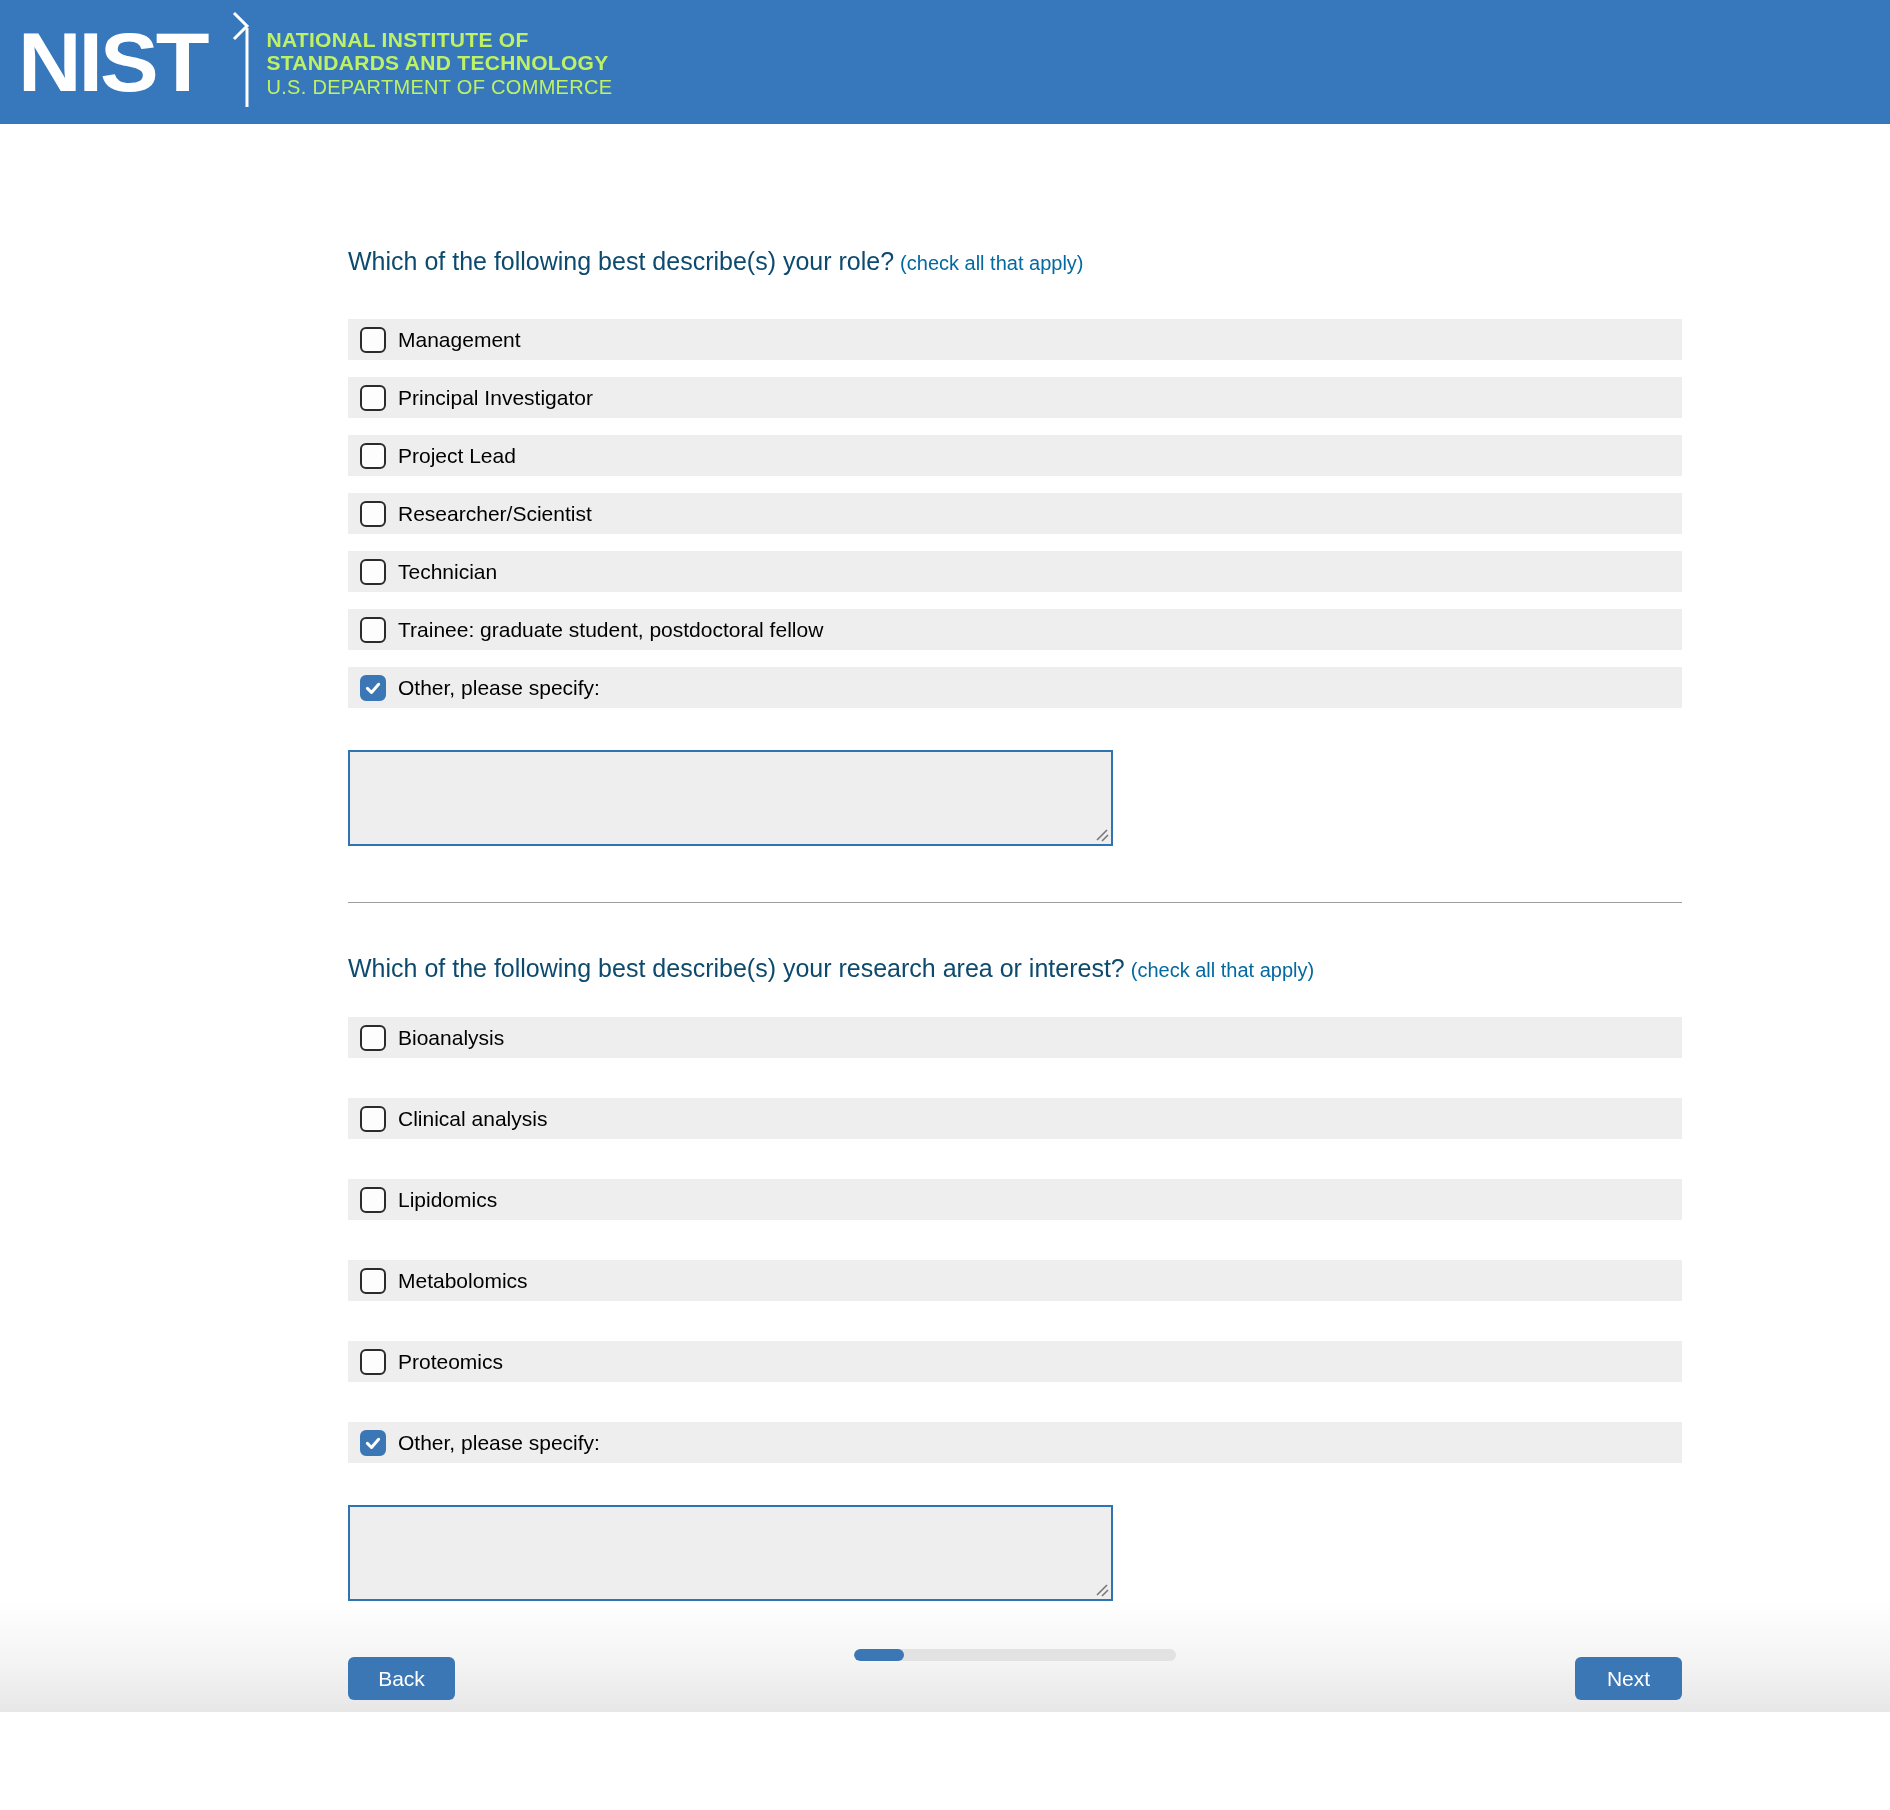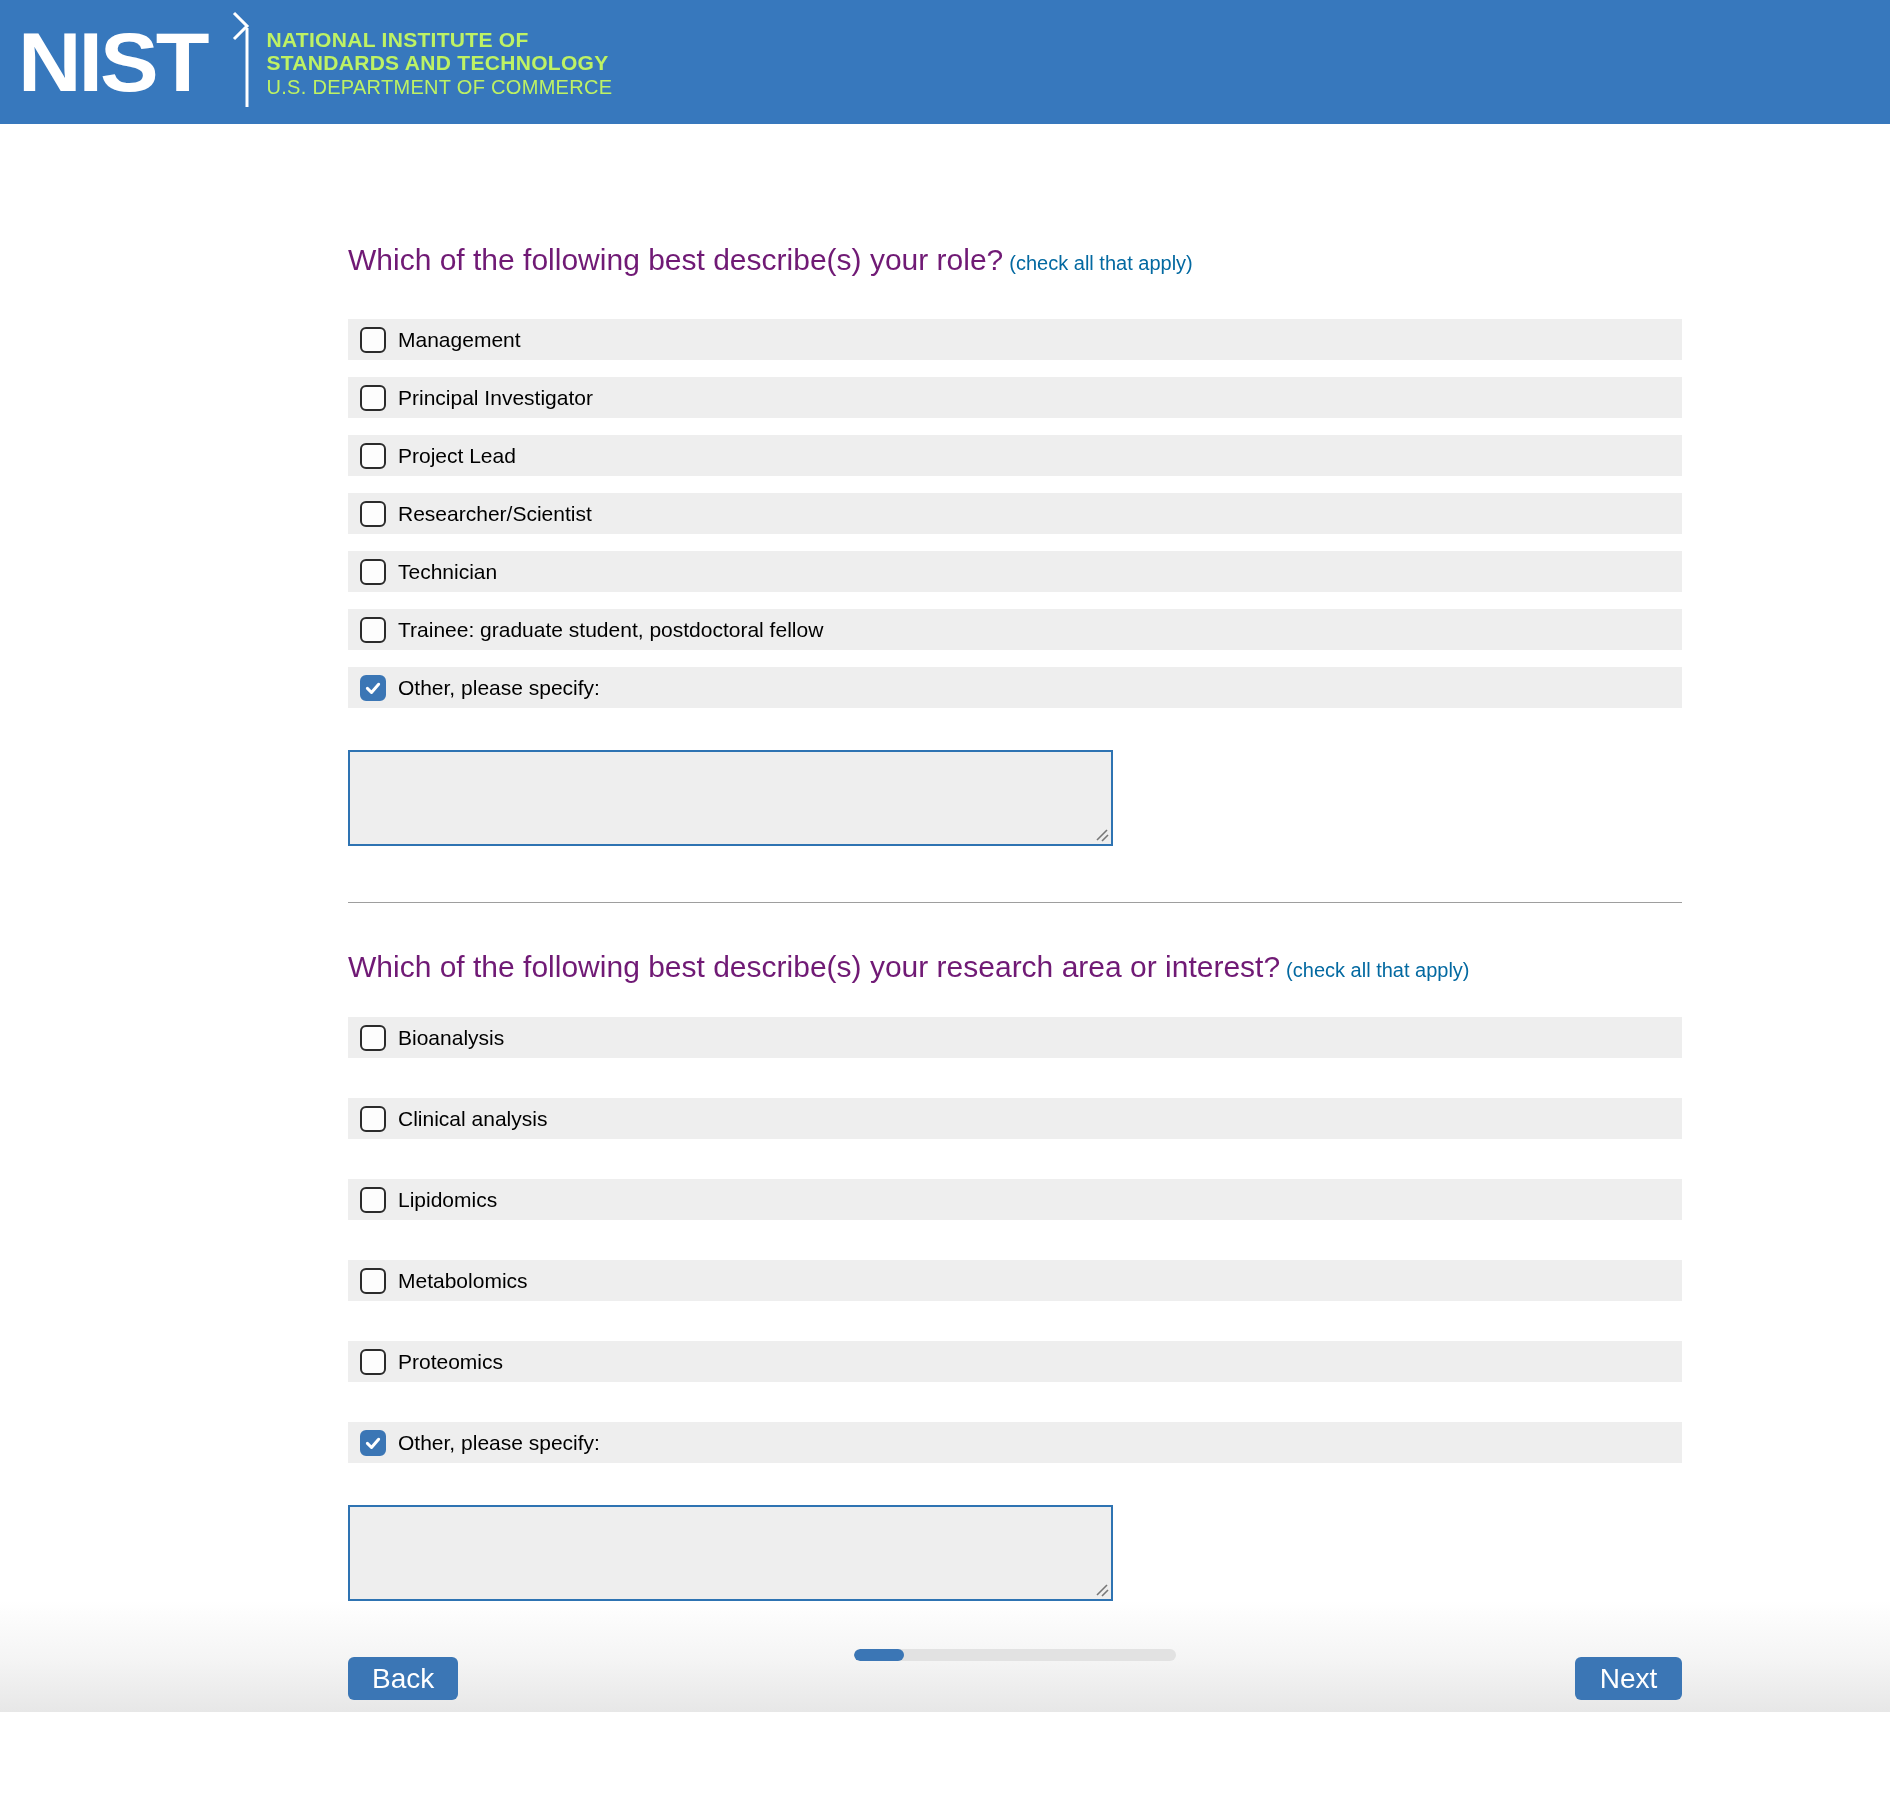--- a/index.html
+++ b/index.html
@@ -22,21 +22,21 @@
     line-height:75px;transform:scaleY(0.95);
   }
   .logo-sep{margin-left:24px;margin-right:14px;margin-top:-6px;}
   .org{color:#bef264;padding-top:2px;}
   .org-bold{font-size:21px;font-weight:700;letter-spacing:0.3px;line-height:23px;}
   .org-reg{font-size:20px;font-weight:400;letter-spacing:0.3px;line-height:23px;margin-top:2px;}
 
   
   .main{padding:118px 208px 0 348px;}
   .q-heading{line-height:34px;white-space:nowrap;}
-  .q-title{font-size:30px;font-weight:400;color:#701a75;}
+  .q-title{font-size:25px;font-weight:400;color:#0c4a6e;}
   .q-hint{font-size:20px;font-weight:400;color:#0369a1;margin-left:6px;}
 
   .rows{margin-top:39px;display:flex;flex-direction:column;gap:17px;}
   .row{
     height:41px;background:var(--row-bg);display:flex;align-items:center;
     padding-left:12px;cursor:pointer;
   }
   .checkbox{
     width:26px;height:26px;border:2px solid #2b2b2b;border-radius:6px;
     background:#fdfdfd;flex:0 0 auto;display:flex;align-items:center;justify-content:center;
@@ -59,21 +59,21 @@
   .q2 .rows{margin-top:30px;gap:40px;}
 
   
   .footer{
     height:111px;background:linear-gradient(#ffffff 0%,#f4f4f4 55%,#e7e7e7 100%);
     padding:56px 208px 0 348px;position:relative;
   }
   .footer-inner{display:flex;justify-content:space-between;position:relative;}
   .nav-btn{
     min-width:107px;height:43px;background:var(--accent);color:#fff;border:none;
-    border-radius:6px;font-family:"Liberation Sans",sans-serif;font-size:28px;
+    border-radius:6px;font-family:"Liberation Sans",sans-serif;font-size:21px;
     cursor:pointer;padding:0 24px;
   }
   .progress{
     position:absolute;left:50%;transform:translateX(-50%);top:-8px;
     width:322px;height:12px;background:var(--track);border-radius:6px;overflow:hidden;
   }
   .progress-fill{height:100%;background:var(--accent);border-radius:6px;width:0;}
 </style>
 </head>
 <body>

